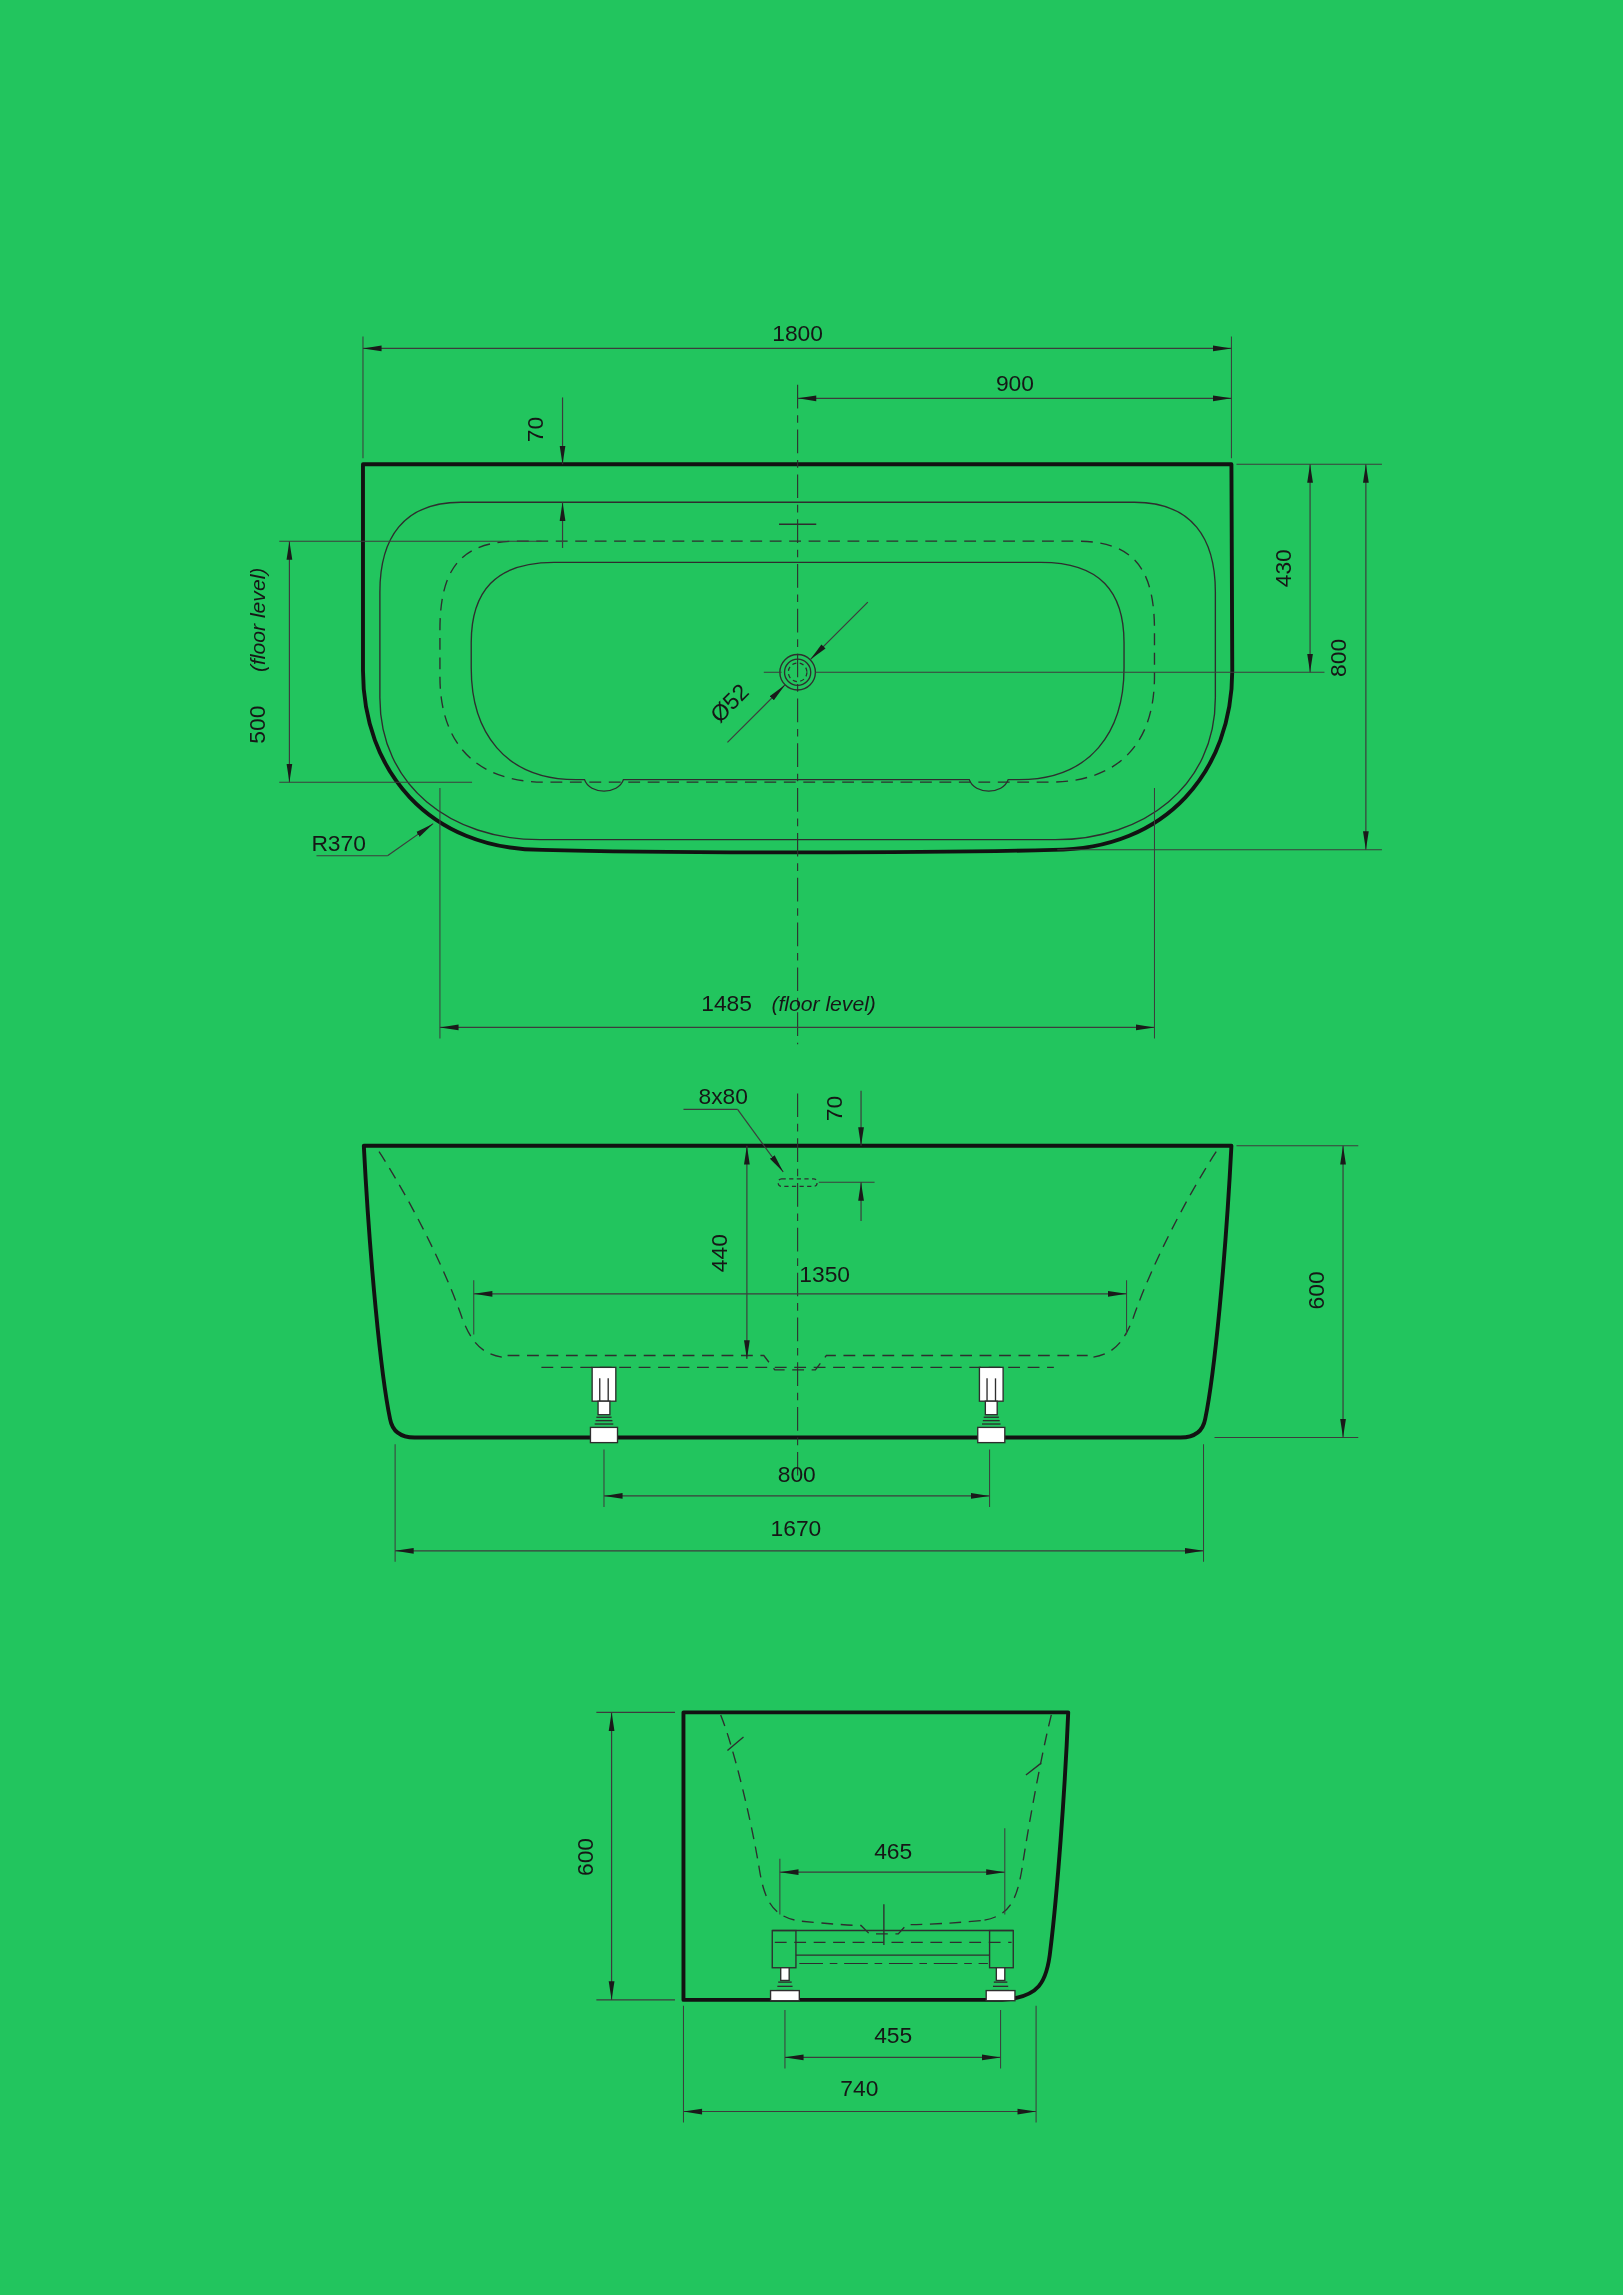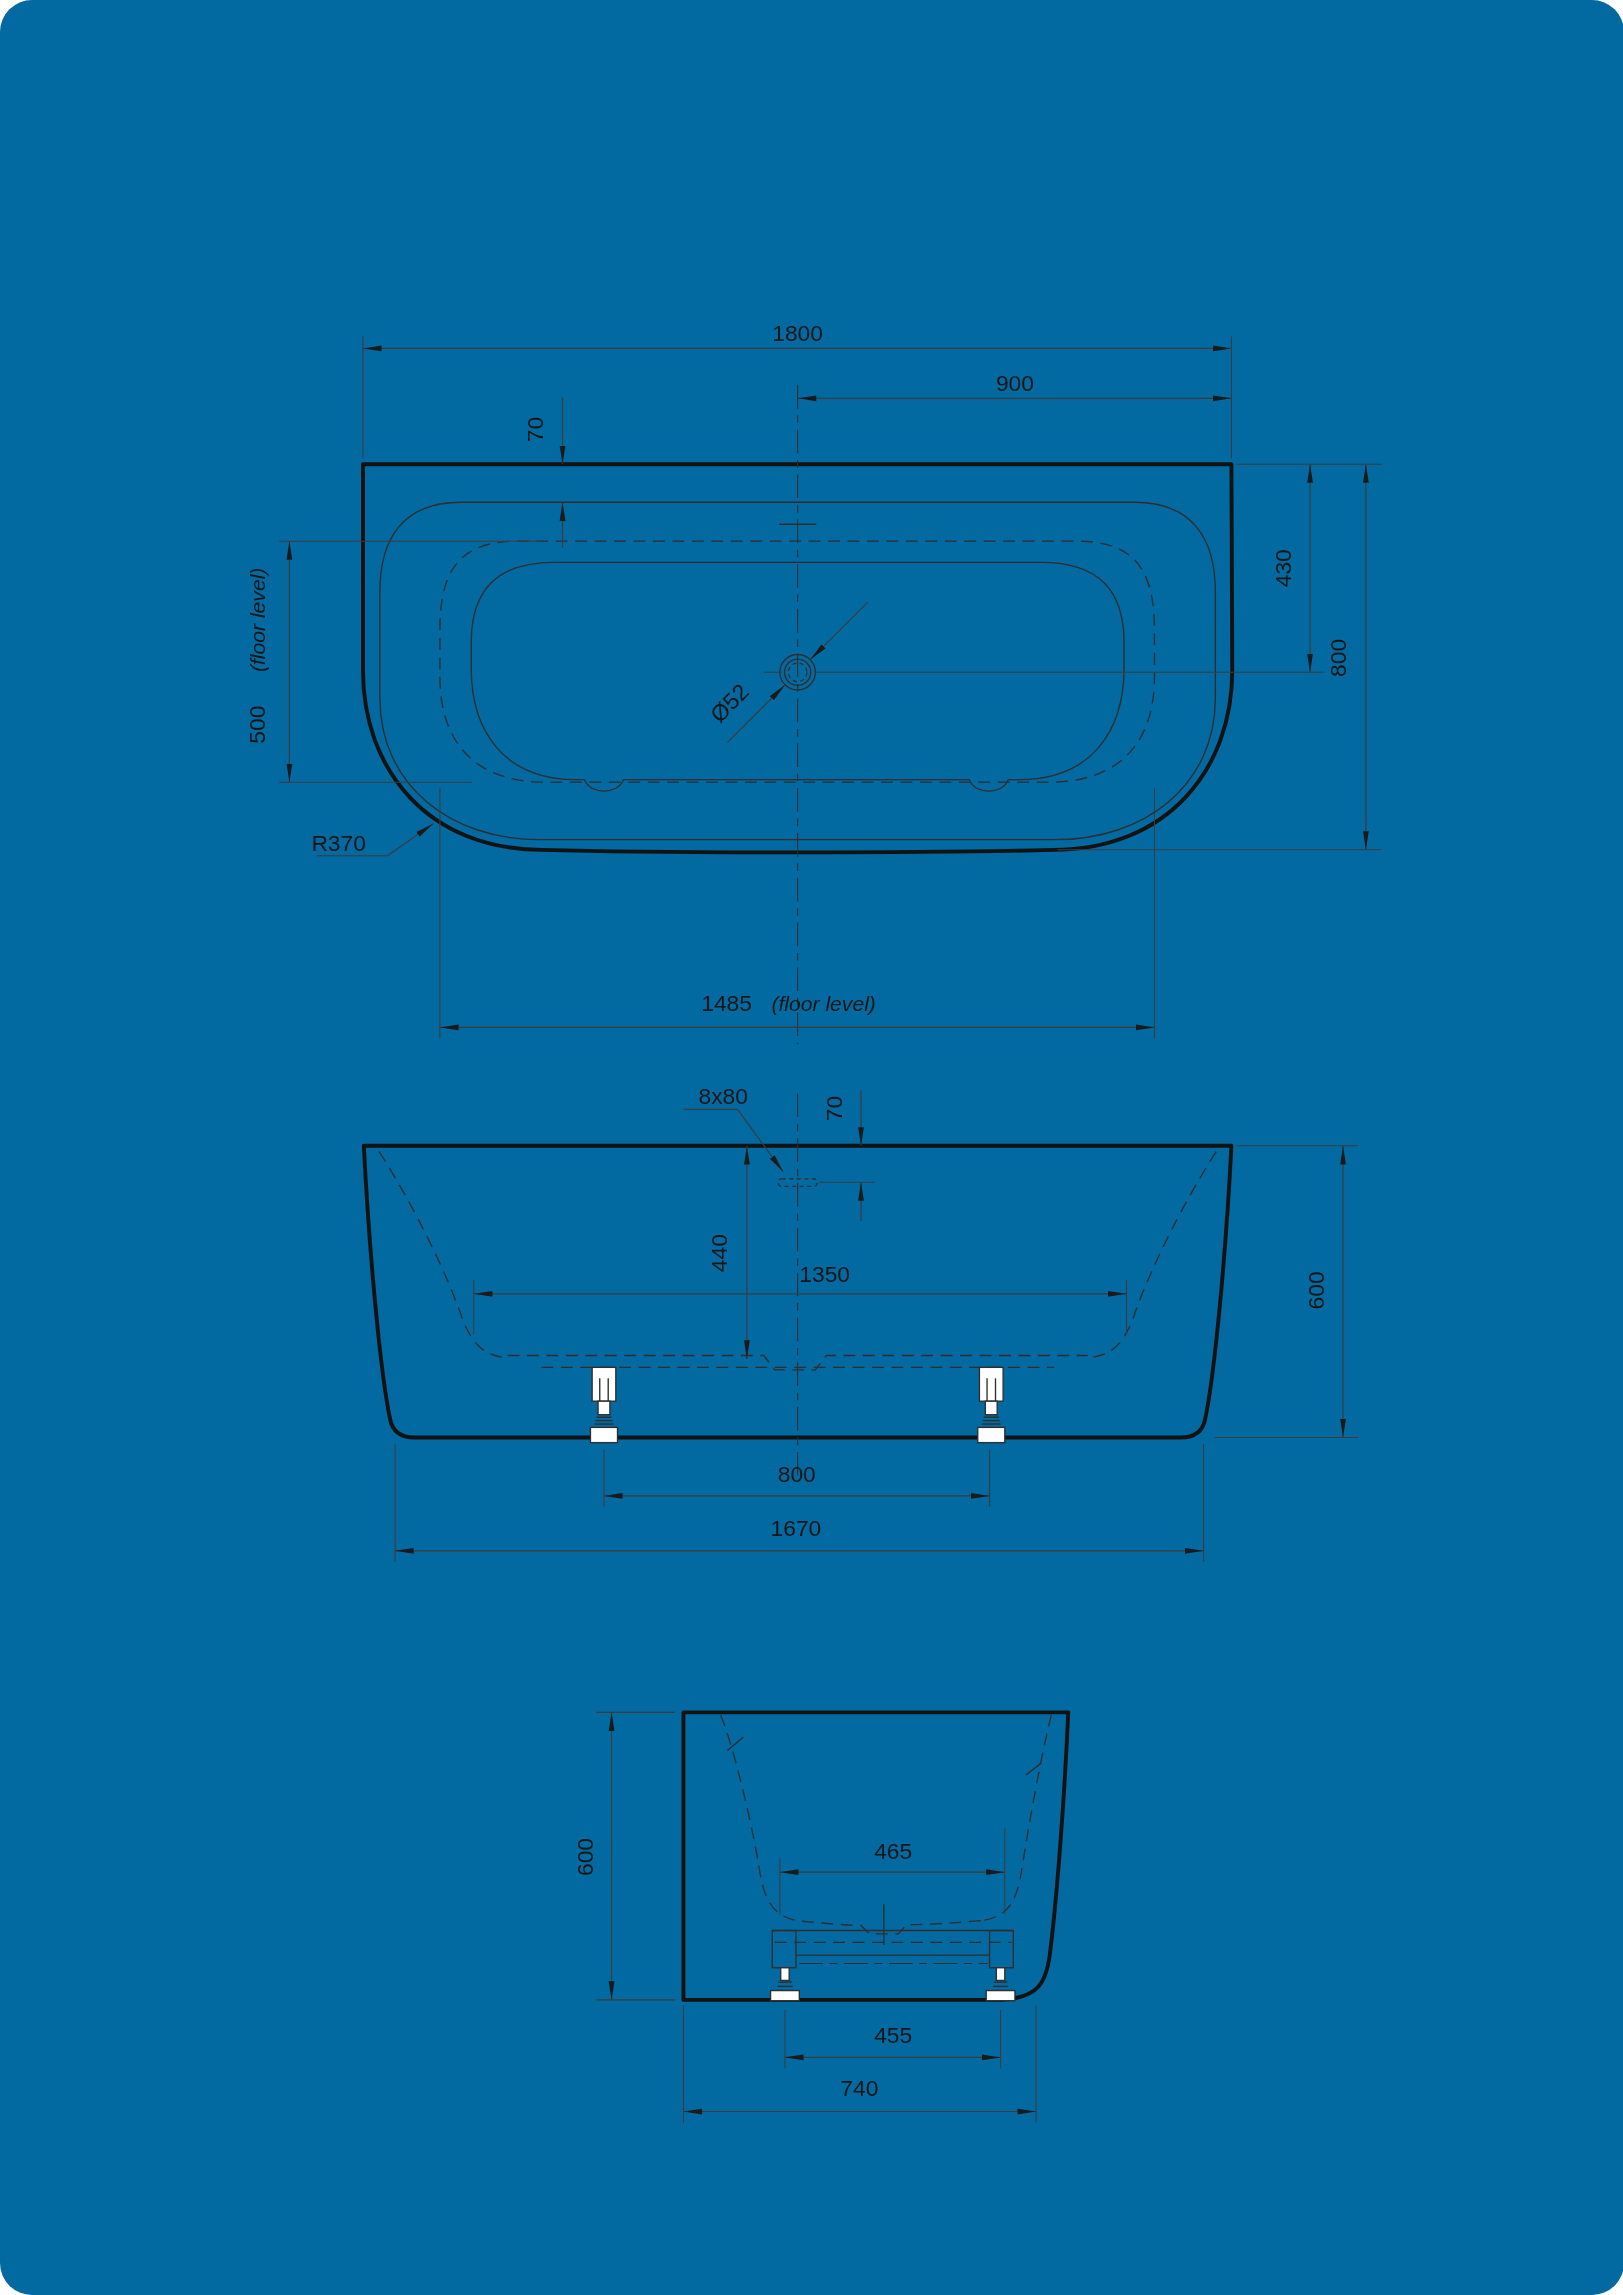--- a/index.html
+++ b/index.html
@@ -1,16 +1,16 @@
 <!DOCTYPE html>
 <html style="font-size:13.5px"><head>
 <meta charset="utf-8">
 <style>
   html,body{margin:0;padding:0;background:#ffffff;}
-  .stage{width:1624px;height:2295px;background:#0369a1;position:relative;font-family:"Liberation Sans",sans-serif;border-radius:32px;}
+  .stage{width:1624px;height:2295px;background:#22c55e;position:relative;font-family:"Liberation Sans",sans-serif;}
   svg{display:block;}
   .thick{fill:none;stroke:#121212;stroke-width:4.6;stroke-linejoin:round;stroke-linecap:round;}
   .thin{fill:none;stroke:#2e2e2e;stroke-width:1.6;}
   .dash{fill:none;stroke:#2e2e2e;stroke-width:1.6;stroke-dasharray:14 9;}
   .sdash{fill:none;stroke:#2e2e2e;stroke-width:1.5;stroke-dasharray:5 4;}
   .cl{fill:none;stroke:#2e2e2e;stroke-width:1.3;stroke-dasharray:28 8 9 8;}
   .dim{fill:none;stroke:#3c3c3c;stroke-width:1.4;}
   .ext{fill:none;stroke:#3c3c3c;stroke-width:1.2;}
   .white{fill:#ffffff;stroke:#2e2e2e;stroke-width:1.6;}
   text{fill:#161616;font-size:27px;font-family:"Liberation Sans",sans-serif;}

